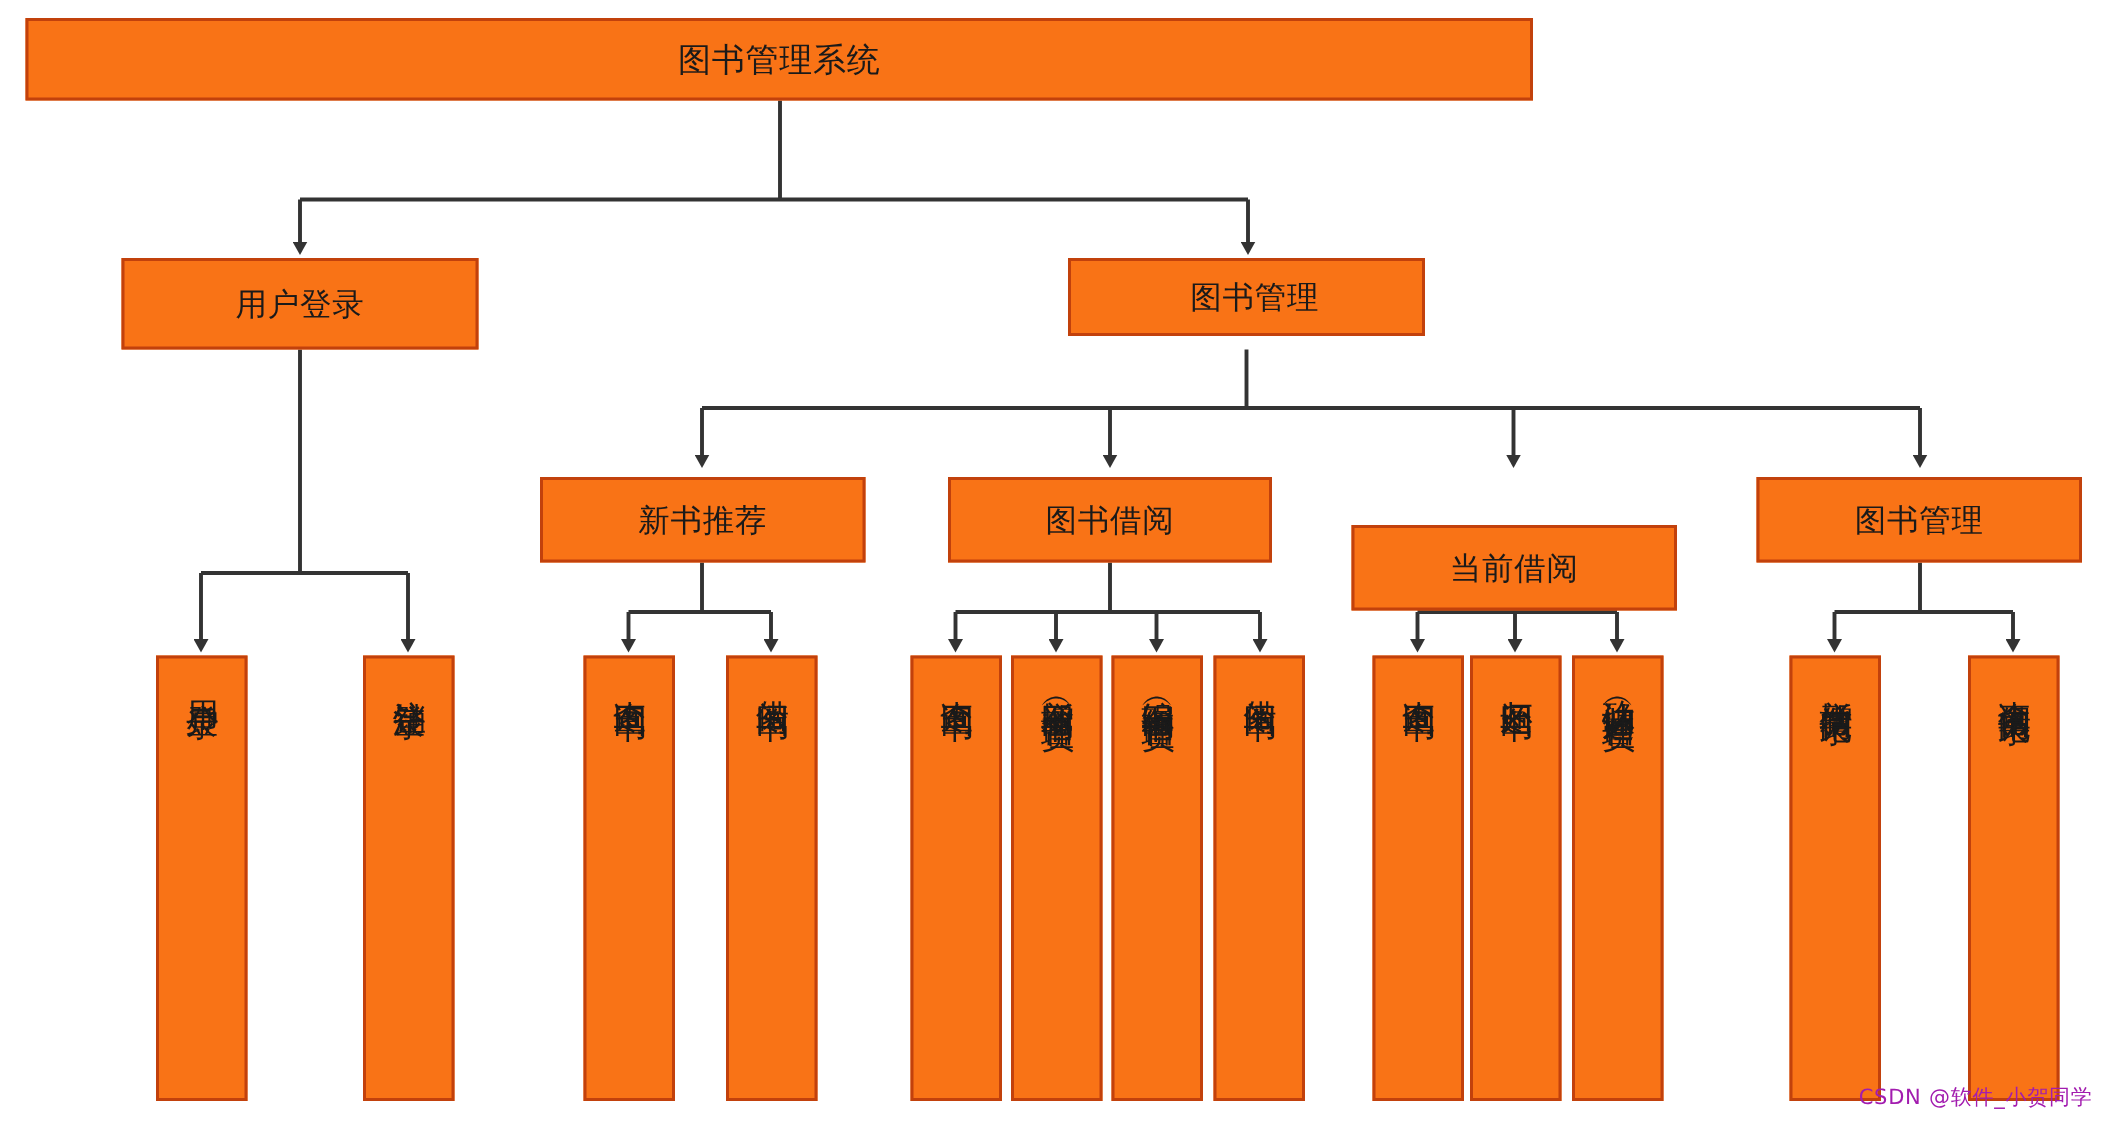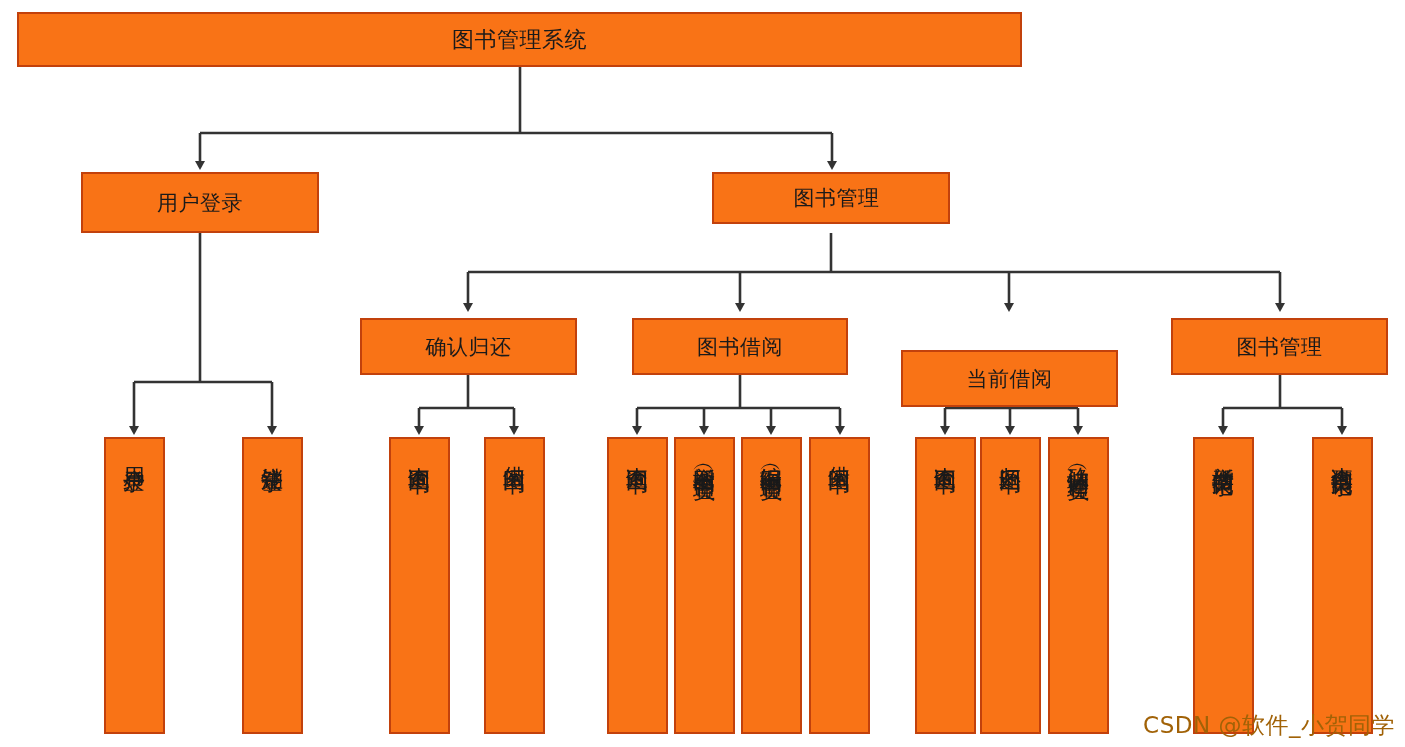--- a/index.html
+++ b/index.html
@@ -52,22 +52,22 @@
     font-size: 22px;
     line-height: 1.32;
     letter-spacing: 2px;
     white-space: nowrap;
     color: #1a1a1a;
   }
   .watermark {
     position: absolute;
     right: 10px;
     bottom: 6px;
-    font-size: 23px;
-    color: #a16207;
+    font-size: 14px;
+    color: #a21caf;
     white-space: nowrap;
     letter-spacing: 0.5px;
   }
 </style>
 </head>
 <body>
 
 <div id="stage">
 
   <svg id="svg-layer" viewBox="0 0 1405 747" xmlns="http://www.w3.org/2000/svg">
@@ -125,21 +125,21 @@
   </div>
 
   <div class="node node-h" style="left:81px; top:172px; width:238px; height:61px;">
     <span>用户登录</span>
   </div>
   <div class="node node-h" style="left:712px; top:172px; width:238px; height:52px;padding-left:11px;">
     <span>图书管理</span>
   </div>
 
   <div class="node node-h" style="left:360px; top:318px; width:217px; height:57px;">
-    <span>确认归还</span>
+    <span>新书推荐</span>
   </div>
   <div class="node node-h" style="left:632px; top:318px; width:216px; height:57px;">
     <span>图书借阅</span>
   </div>
   <div class="node node-h" style="left:901px; top:318px; width:217px; height:57px;margin-top:32px;">
     <span>当前借阅</span>
   </div>
   <div class="node node-h" style="left:1171px; top:318px; width:217px; height:57px;">
     <span>图书管理</span>
   </div>

